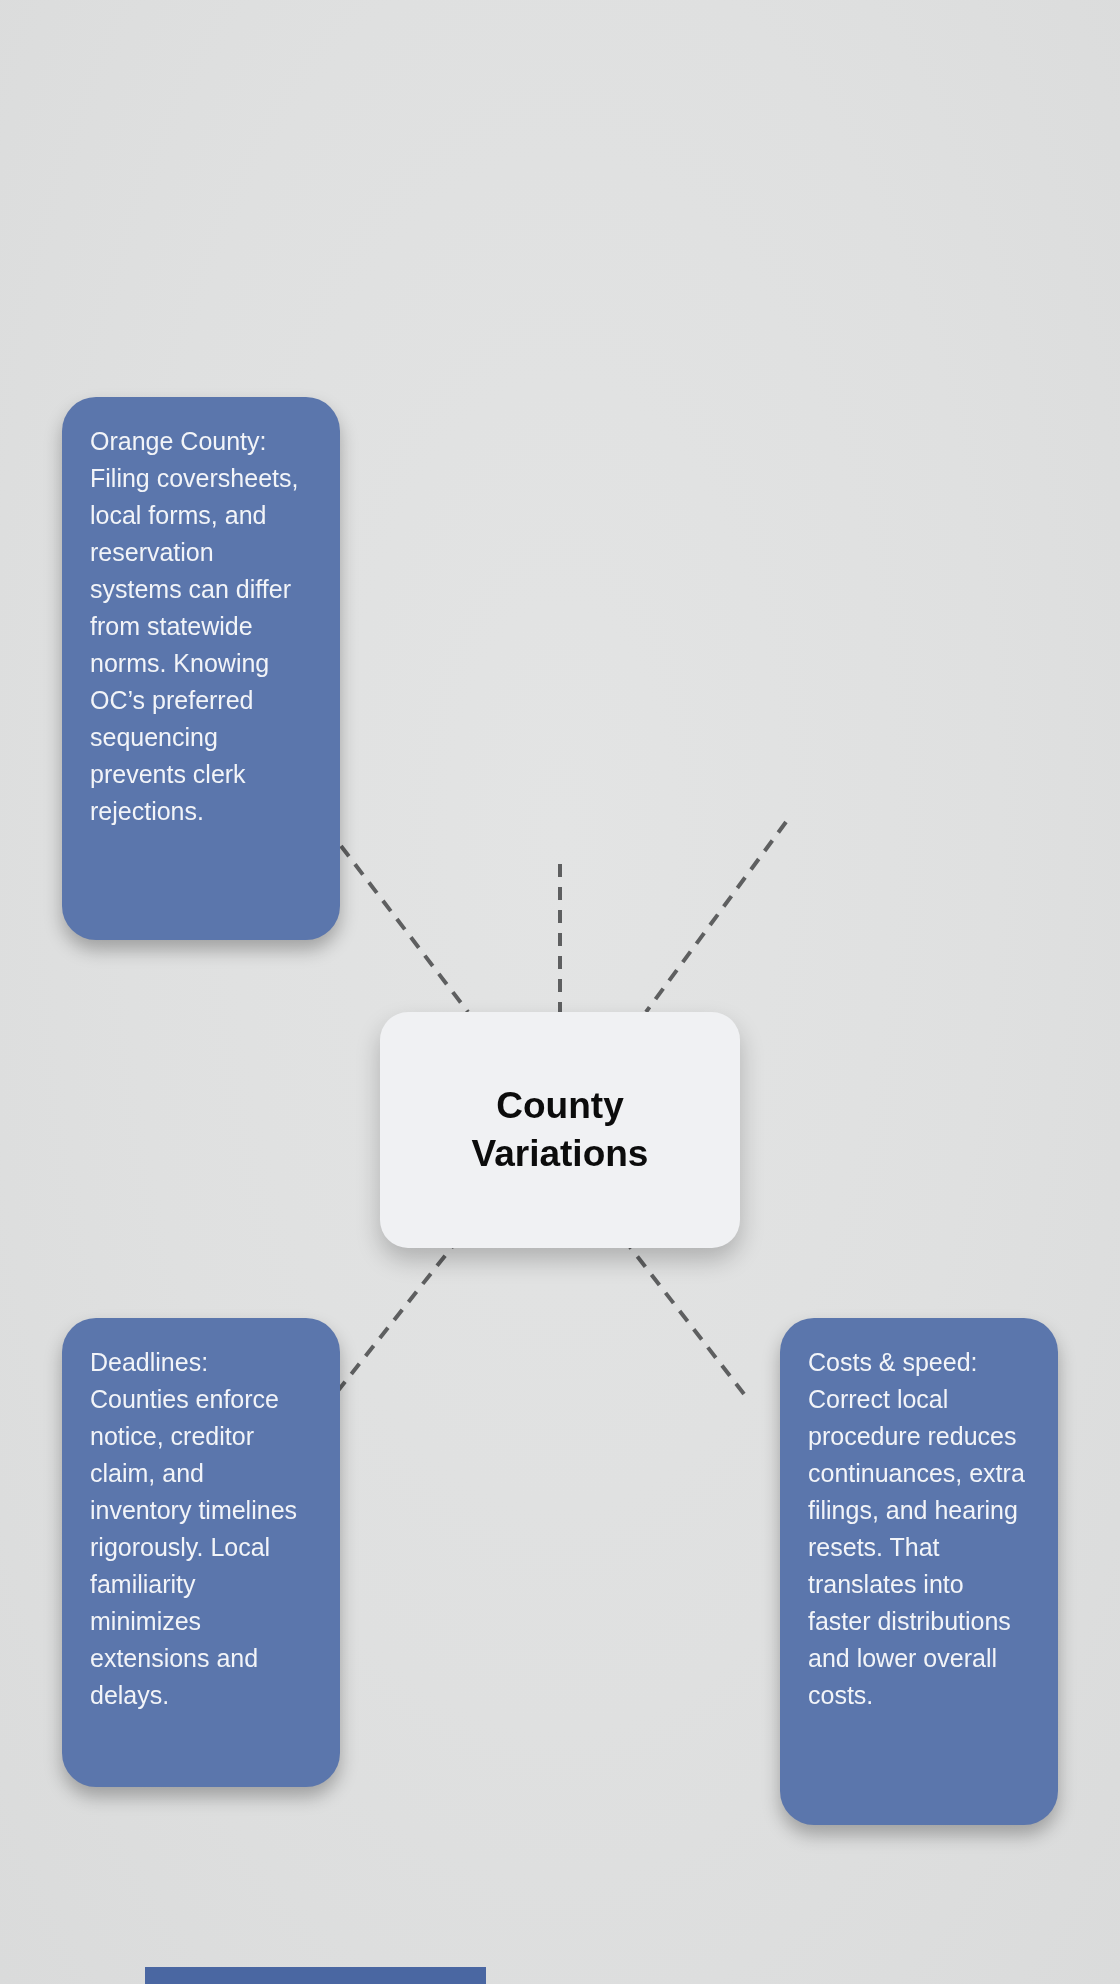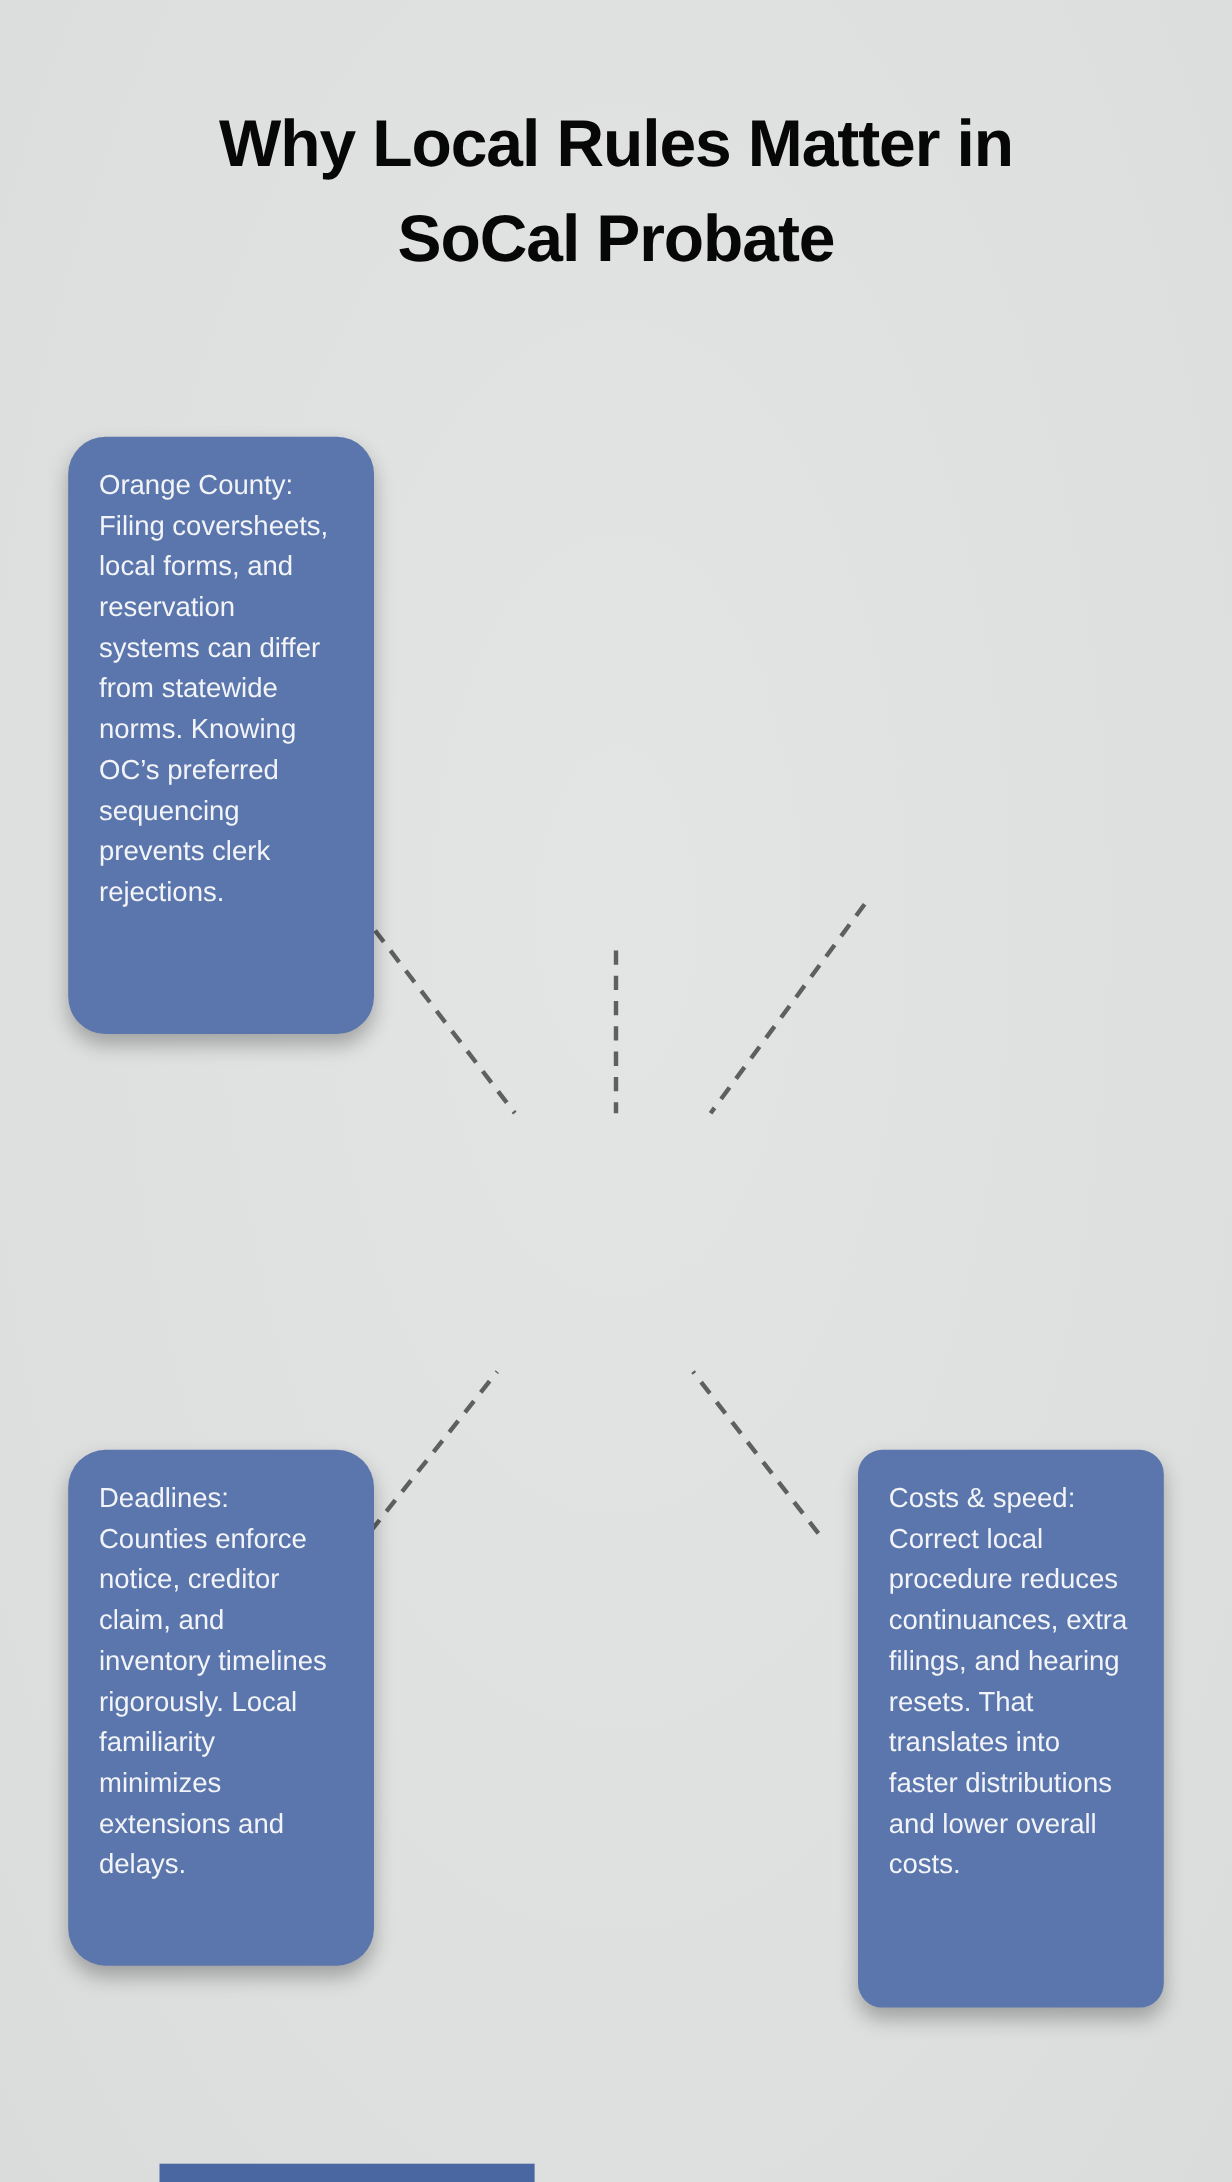--- a/index.html
+++ b/index.html
@@ -45,21 +45,21 @@
     font-size: 25px;
     line-height: 37px;
     box-shadow: 0 10px 18px rgba(0, 0, 0, 0.28);
     overflow: hidden;
     z-index: 2;
   }
   .n-oc { left: 62px;  top: 397px;  width: 278px; height: 543px; }
   .n-la { left: 421px; top: 397px;  width: 278px; height: 466px; }
   .n-sd { left: 780px; top: 397px;  width: 278px; height: 422px; }
   .n-dl { left: 62px;  top: 1318px; width: 278px; height: 469px; }
-  .n-cs { left: 780px; top: 1318px; width: 278px; height: 507px; border-radius: 22px; }
+  .n-cs { left: 780px; top: 1318px; width: 278px; height: 507px; }
   .bubble p { margin: 0; }
   .center-node {
     position: absolute;
     left: 380px;
     top: 1012px;
     width: 360px;
     height: 236px;
     box-sizing: border-box;
     background: #f0f1f3;
     border-radius: 28px;
@@ -86,41 +86,40 @@
     height: 17px;
     background: #4a67a2;
     z-index: 2;
   }
 </style>
 </head>
 <body>
 
 <div class="canvas">
 
-  <div class="title">
-    <div>Why Local Rules Matter in</div>
-    <div>SoCal Probate</div>
-  </div>
 
   <svg class="connector-svg" width="1120" height="1984" viewBox="0 0 1120 1984">
     <g stroke="#5e5f60" stroke-width="4" stroke-dasharray="13 10" fill="none">
       <line x1="341" y1="846" x2="468" y2="1012"></line>
       <line x1="560" y1="864" x2="560" y2="1012"></line>
       <line x1="786" y1="822" x2="646" y2="1012"></line>
       <line x1="337" y1="1392" x2="452" y2="1247"></line>
       <line x1="744" y1="1394" x2="630" y2="1247"></line>
     </g>
   </svg>
 
   <div class="bubble n-oc">
     <p>Orange County: Filing coversheets, local forms, and reservation systems can differ from statewide norms. Knowing OC’s preferred sequencing prevents clerk rejections.</p>
   </div>
 
 
 
+  <div class="center-node">
+    <span>County Variations</span>
+  </div>
 
   <div class="bubble n-dl">
     <p>Deadlines: Counties enforce notice, creditor claim, and inventory timelines rigorously. Local familiarity minimizes extensions and delays.</p>
   </div>
 
   <div class="bubble n-cs">
     <p>Costs &amp; speed: Correct local procedure reduces continuances, extra filings, and hearing resets. That translates into faster distributions and lower overall costs.</p>
   </div>
 
   <div class="footer-bar"></div>

